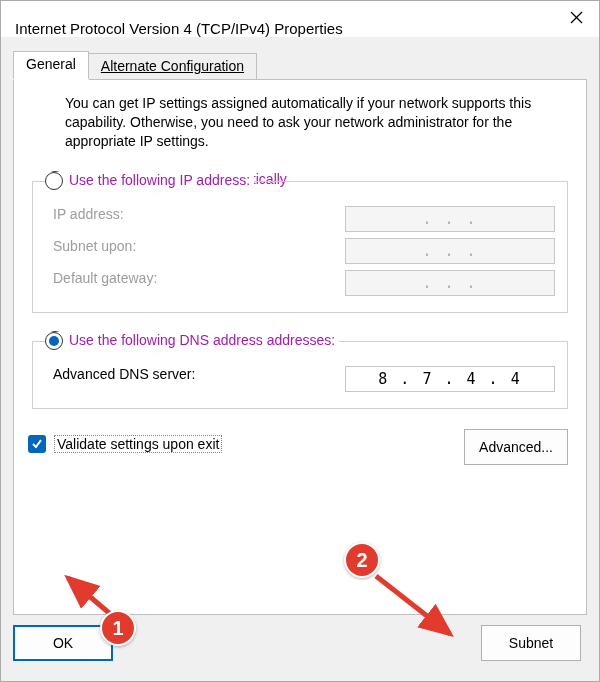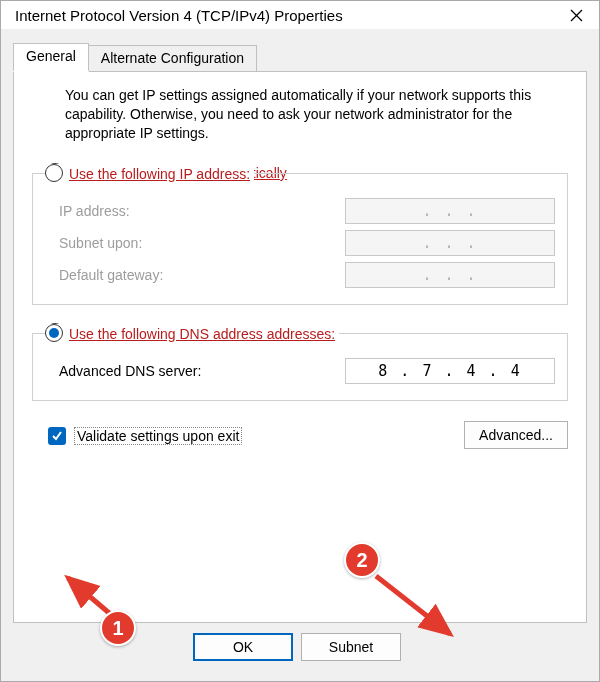--- a/index.html
+++ b/index.html
@@ -1,47 +1,47 @@
 <!DOCTYPE html>
 <html><head>
   <meta charset="utf-8">
   <style>
     *{box-sizing:border-box;margin:0;padding:0;font-family:"Segoe UI",Tahoma,sans-serif;}
     body{width:600px;height:682px;background:#f0f0f0;overflow:hidden;position:relative;}
     .window{width:600px;height:682px;background:#f0f0f0;border:1px solid #aaa;display:flex;flex-direction:column;}
-    .titlebar{height:28px;background:#fff;display:flex;align-items:center;padding:0 0 0 14px;font-size:15px;color:#000;}
+    .titlebar{height:36px;background:#fff;display:flex;align-items:flex-end;padding:0 0 0 14px;font-size:15px;color:#000;}
     .titlebar .title{flex:1;}
     .titlebar .close{width:46px;height:40px;display:flex;align-items:center;justify-content:center;cursor:pointer;}
     .titlebar .close svg{width:13px;height:13px;}
     .client{flex:1;padding:14px 12px 20px 12px;display:flex;flex-direction:column;}
     .tabs{display:flex;position:relative;height:28px;}
     .tab{padding:4px 12px;font-size:14px;border:1px solid #c0c0c0;border-bottom:none;background:#f0f0f0;position:relative;cursor:pointer;}
     .tab.active{background:#fff;z-index:2;border-bottom:2px solid #fff;margin-bottom:-1px;}
-    .tab.inactive{border-left:none;margin-top:2px;}
+    .tab.inactive{border-left:none;margin-top:2px;text-decoration:underline;}
     .panel{flex:1;background:#fff;border:1px solid #c0c0c0;padding:14px 14px 12px 14px;display:flex;flex-direction:column;position:relative;z-index:1;}
     .desc{font-size:14px;color:#000;line-height:1.35;margin-bottom:18px;margin-left:37px;}
     .grp{border:1px solid #d0d0d0;border-radius:0;padding:0 12px 10px 12px;margin:0 4px 16px 4px;position:relative;}
-    .radio{display:flex;align-items:flex-end;font-size:14px;color:#b91c1c;padding:3px 0;cursor:pointer;text-decoration:underline;}
+    .radio{display:flex;align-items:flex-start;font-size:14px;color:#a21caf;padding:3px 0;cursor:pointer;}
     .radio.outside{margin-left:18px;margin-bottom:-10px;background:#fff;width:fit-content;padding:2px 4px 2px 0;position:relative;top:0;}
     .radio.legend{position:relative;top:-10px;background:#fff;width:fit-content;padding:0 4px 0 0;}
     .rdot{width:18px;height:18px;border:1px solid #333;border-radius:50%;margin-right:6px;display:flex;align-items:center;justify-content:center;flex-shrink:0;}
     .rdot.checked::after{content:"";width:10px;height:10px;border-radius:50%;background:#0067c0;}
-    .row{display:flex;align-items:center;margin:6px 0 6px 14px;}
+    .row{display:flex;align-items:flex-start;margin:6px 0 6px 8px;}
     .row label{flex:1;font-size:14px;}
     .row.disabled label{color:#9d9d9d;}
     .ipbox{width:210px;height:26px;border:1px solid #c8c8c8;background:#fff;display:flex;align-items:center;justify-content:space-around;font-family:Consolas,monospace;font-size:15px;letter-spacing:2px;padding:0 8px;}
     .ipbox.disabled{background:#f5f5f5;color:#b0b0b0;}
-    .chkrow{display:flex;align-items:center;margin:10px 0 0 20px;}
+    .chkrow{display:flex;align-items:center;margin:10px 0 0 0;}
     .chk{width:18px;height:18px;background:#0067c0;border-radius:3px;margin-right:8px;display:flex;align-items:center;justify-content:center;}
     .chk svg{width:12px;height:12px;}
     .chklabel{font-size:14px;border:1px dotted #888;padding:0 2px;}
     .advrow{display:flex;justify-content:flex-end;margin-top:-24px;margin-right:4px;}
-    .btn{min-width:100px;height:28px;border:1px solid #b0b0b0;background:#fdfdfd;font-size:14px;padding:0 14px;cursor:pointer;}
+    .btn{min-width:100px;height:36px;border:1px solid #b0b0b0;background:#fdfdfd;font-size:14px;padding:0 14px;cursor:pointer;}
     .btn.primary{border:1px solid #0067c0;box-shadow:inset 0 0 0 1px #0067c0;}
-    .footer{display:flex;justify-content:center;gap:8px;padding:10px 6px 0 0;}
+    .footer{display:flex;justify-content:space-between;gap:8px;padding:10px 6px 0 0;}
     
     .badge{position:absolute;width:36px;height:36px;border-radius:50%;background:#e23b2e;color:#fff;font-weight:700;font-size:20px;display:flex;align-items:center;justify-content:center;border:2px solid #fff;box-shadow:0 1px 3px rgba(0,0,0,.3);z-index:10;}
     .arrow{position:absolute;z-index:9;}
     .arrow svg{overflow:visible;}
   </style>
 </head>
 <body>
 
 <div class="window">
   <div class="titlebar">

